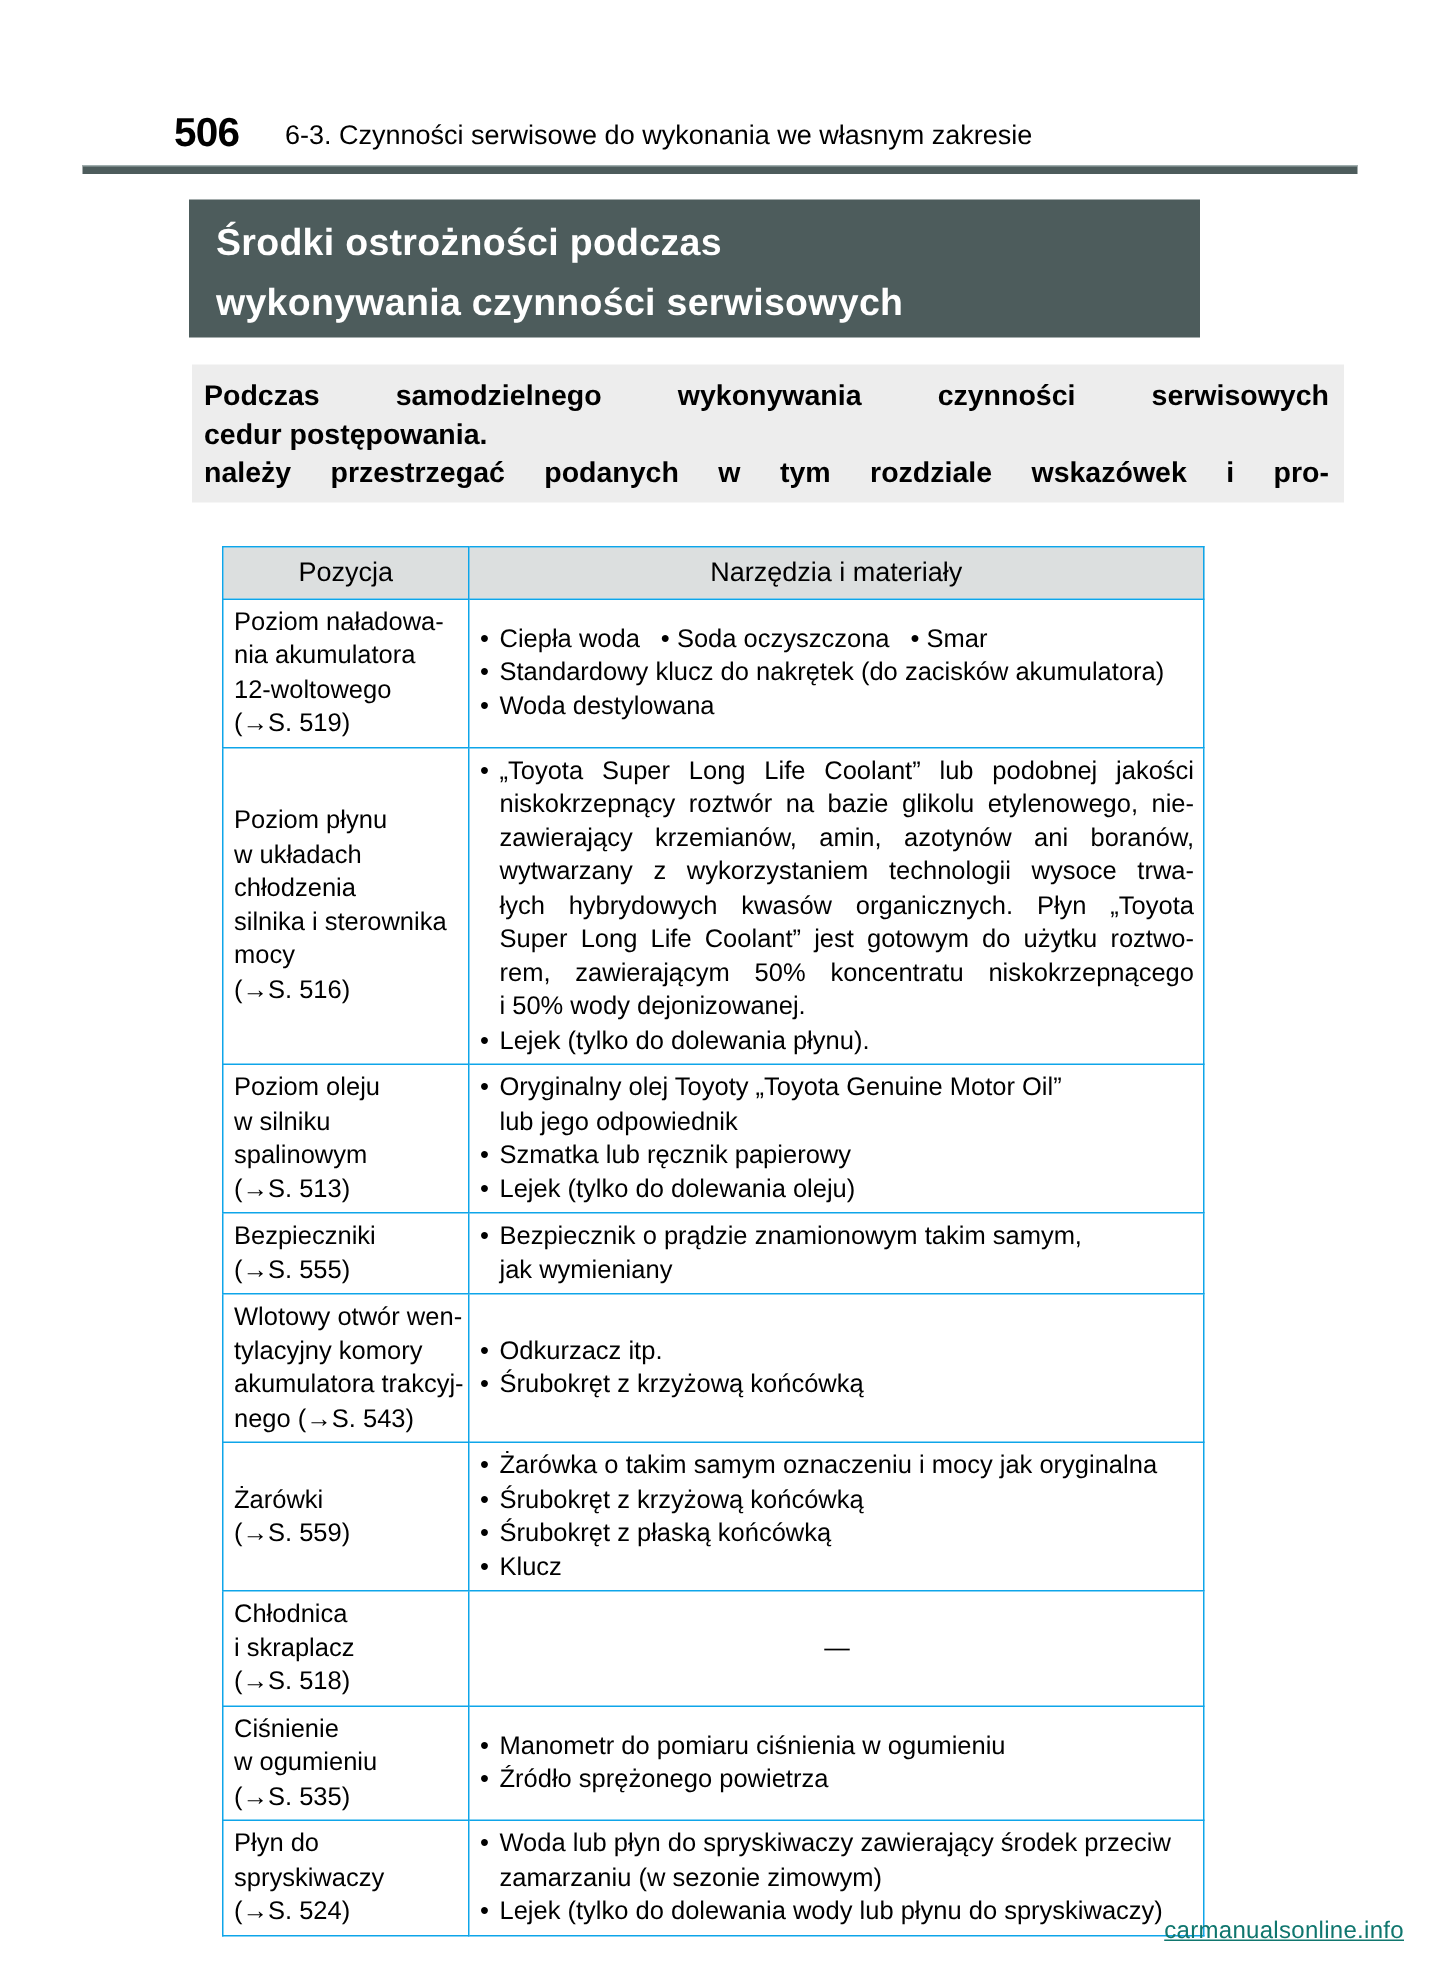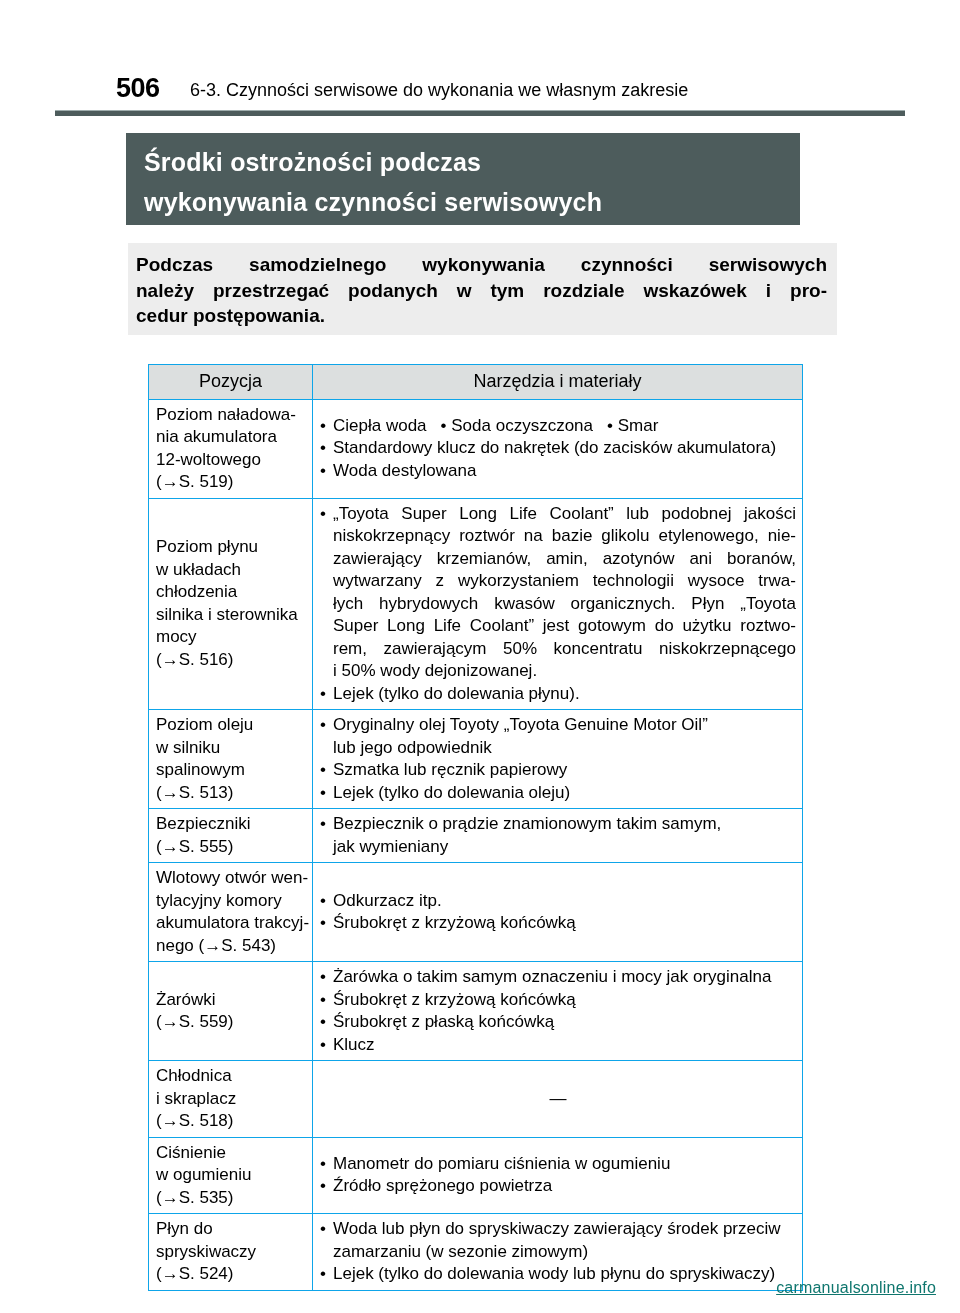--- a/index.html
+++ b/index.html
@@ -69,21 +69,21 @@
     line-height: 40px;
     letter-spacing: 0.2px;
     white-space: nowrap;
   }
 
   
   .intro {
     position: absolute;
     left: 128px;
     top: 243px;
-    width: 709px;
+    width: 768px;
     height: 92px;
     background: #ededed;
     box-sizing: border-box;
     padding: 9px 10px 0 8px;
   }
   .intro-line {
     font-size: 19px;
     font-weight: bold;
     line-height: 25.5px;
     white-space: nowrap;
@@ -181,22 +181,22 @@
 </div>
 <div class="head-rule"></div>
 
 <div class="banner">
   <div class="banner-line">Środki ostrożności podczas</div>
   <div class="banner-line">wykonywania czynności serwisowych</div>
 </div>
 
 <div class="intro">
   <div class="intro-line just">Podczas samodzielnego wykonywania czynności serwisowych</div>
+  <div class="intro-line">cedur postępowania.</div>
   <div class="intro-line just">należy przestrzegać podanych w tym rozdziale wskazówek i pro-</div>
-  <div class="intro-line">cedur postępowania.</div>
 </div>
 
 <div class="tablewrap">
   <table class="mtable">
     <colgroup>
         <col class="c1">
         <col class="c2">
       </colgroup>
     <thead>
       <tr>

